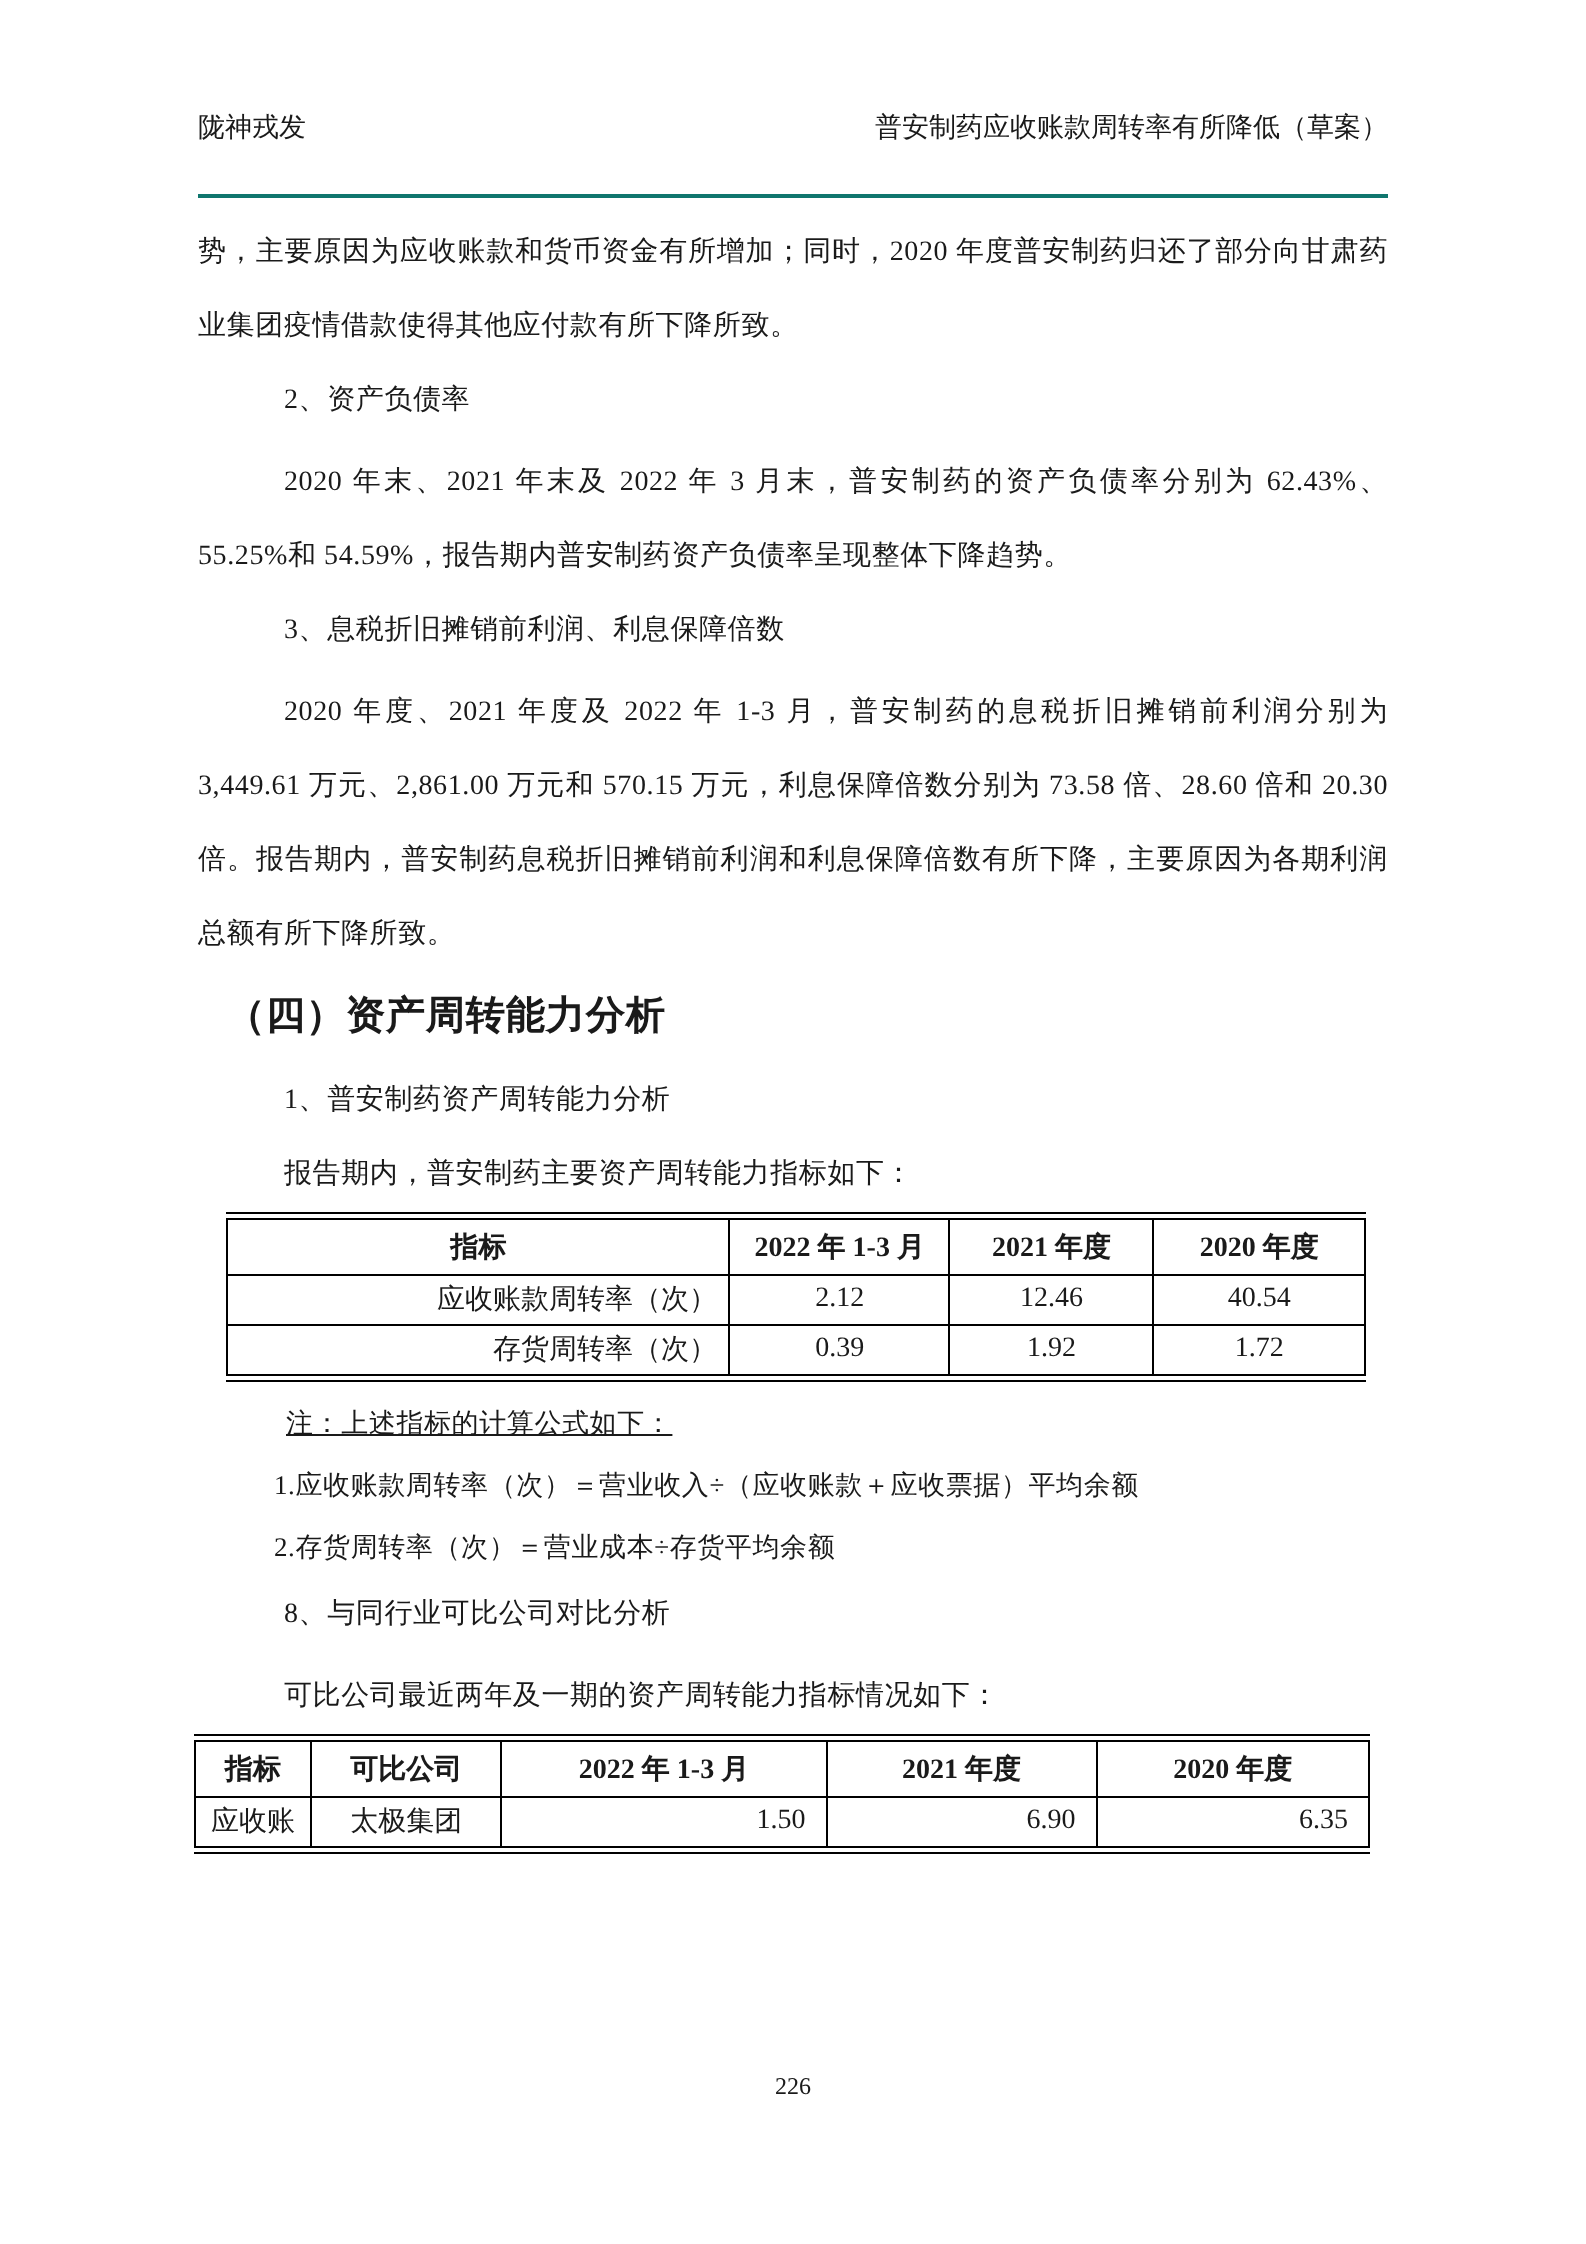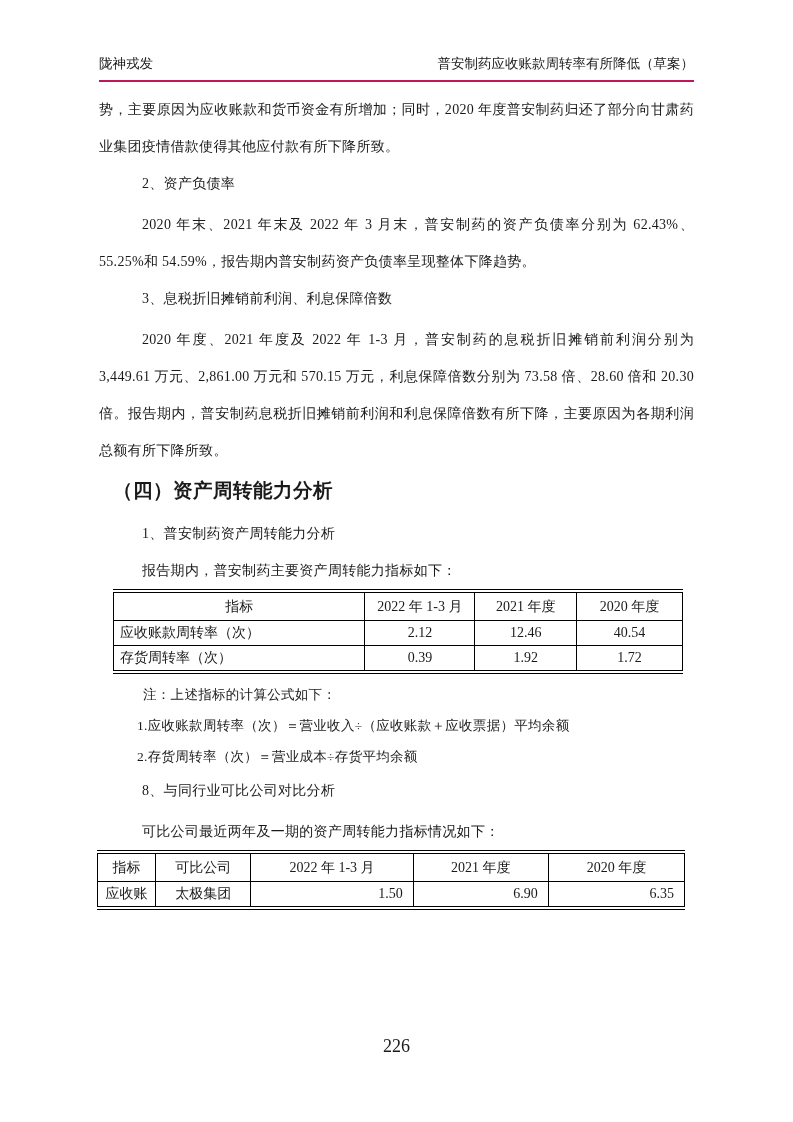--- a/index.html
+++ b/index.html
@@ -13,22 +13,22 @@
     font-family: "Liberation Serif", "DejaVu Serif", serif;
     color: #1a1a1a;
   }
   .hdr {
     margin: 54px 99px 0 99px;
     display: flex;
     justify-content: space-between;
     align-items: flex-end;
     font-size: 13.5px;
     line-height: 20px;
-    padding-bottom: 6px;
-    border-bottom: 2px solid #be185d;
+    padding-bottom: 23px;
+    border-bottom: 2px solid #0f766e;
   }
   .content { padding: 0 99px; }
   .content p { margin: 0; }
   .body-text {
     font-size: 14px;
     line-height: 37px;
     text-align: justify;
     letter-spacing: 0.3px;
   }
   .first-gap { margin-top: 9px !important; }
@@ -54,49 +54,49 @@
   .t2 {
     width: 588px;
     margin-left: -2px;
     border-top: 4px double #000;
     border-bottom: 4px double #000;
     border-left: 1px solid #000;
     border-right: 1px solid #000;
   }
   th, td { border: 1px solid #000; overflow: hidden; white-space: nowrap; }
   th {
-    font-weight: normal;
+    font-weight: bold;
     font-size: 14px;
     height: 27px;
     text-align: center;
     padding: 0 4px;
   }
   td {
     font-size: 14px;
     height: 24px;
     padding: 0 6px;
   }
-  .t1 td.lbl { text-align: left; }
+  .t1 td.lbl { text-align: right; }
   .t1 td.num { text-align: center; }
   .t2 td.ctr { text-align: center; margin-top: 47px; }
   .t2 td.num { text-align: right; padding-right: 10px; }
   .note {
     font-size: 13.5px;
     line-height: 31px;
     letter-spacing: 0.3px;
   }
-  .note-title { margin-left: 44px !important; margin-top: 5px !important; }
+  .note-title { margin-left: 44px !important; margin-top: 5px !important; text-decoration: underline; }
   .note-item  { margin-left: 38px !important; font-family: Liberation Serif, serif; }
   .footer {
     position: absolute;
     top: 1036px;
     left: 0;
     width: 100%;
     text-align: center;
-    font-size: 18px;
+    font-size: 12px;
   }
 </style>
 </head>
 <body>
 
 <div class="page">
 
   <div class="hdr">
     <span>陇神戎发</span>
     <span>普安制药应收账款周转率有所降低（草案）</span>

